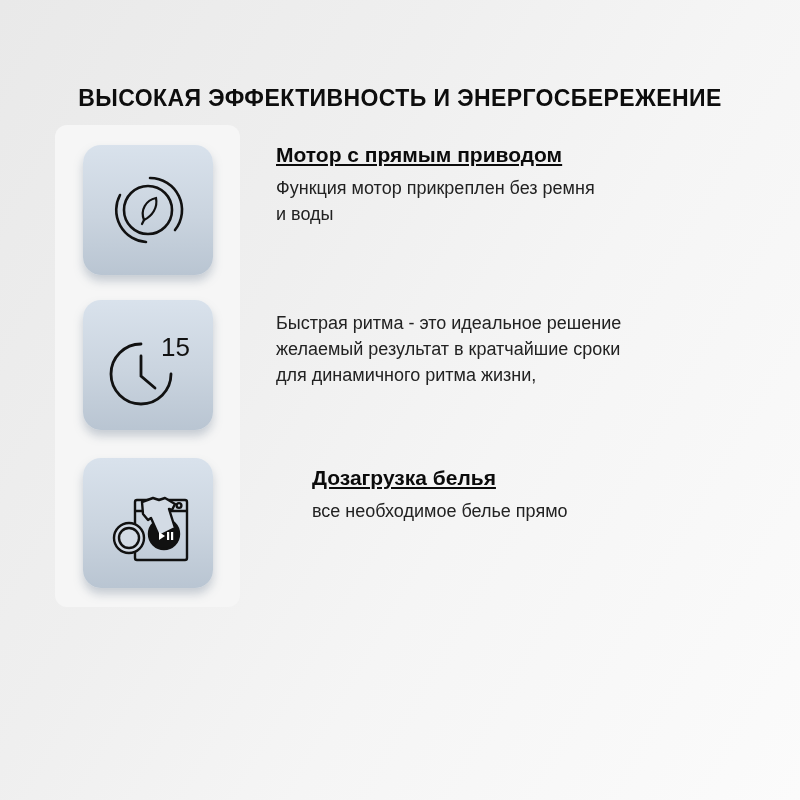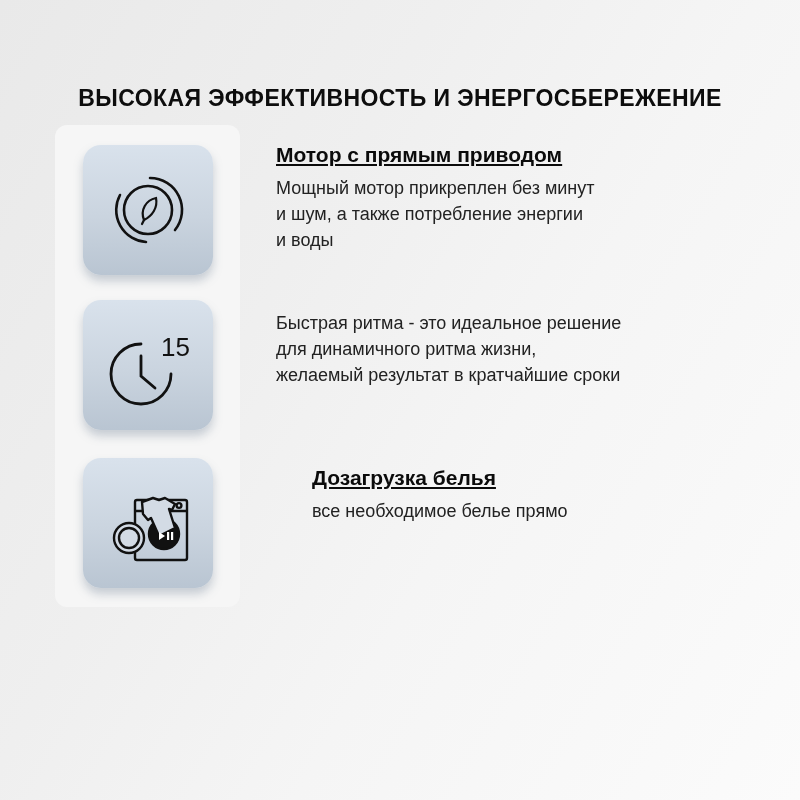--- a/index.html
+++ b/index.html
@@ -92,27 +92,26 @@
     <polygon points="56,54 56,62 62,58" fill="#fff" stroke="none"></polygon>
     <rect x="64" y="54" width="2.2" height="8" fill="#fff" stroke="none"></rect>
     <rect x="68" y="54" width="2.2" height="8" fill="#fff" stroke="none"></rect>
     <circle cx="26" cy="60" r="15" fill="#d3dbe5"></circle>
     <circle cx="26" cy="60" r="10"></circle>
   </svg>
 </div>
 
 <div class="feature" style="top:141px;">
   <div class="feature-title">Мотор с прямым приводом</div>
-  <div class="feature-line">Мощный мотор прикреплен без минут</div>
-  <div class="feature-line">и шум, а также потребление энергии</div>
+  <div class="feature-line">Функция мотор прикреплен без ремня</div>
   <div class="feature-line">и воды</div>
 </div>
 
 <div class="feature" style="top:310px;">
   <div class="feature-line">Быстрая ритма - это идеальное решение</div>
+  <div class="feature-line">желаемый результат в кратчайшие сроки</div>
   <div class="feature-line">для динамичного ритма жизни,</div>
-  <div class="feature-line">желаемый результат в кратчайшие сроки</div>
 </div>
 
 <div class="feature" style="top:464px;margin-left:36px;">
   <div class="feature-title">Дозагрузка белья</div>
   <div class="feature-line">все необходимое белье прямо</div>
 </div>
 
 </body></html>

